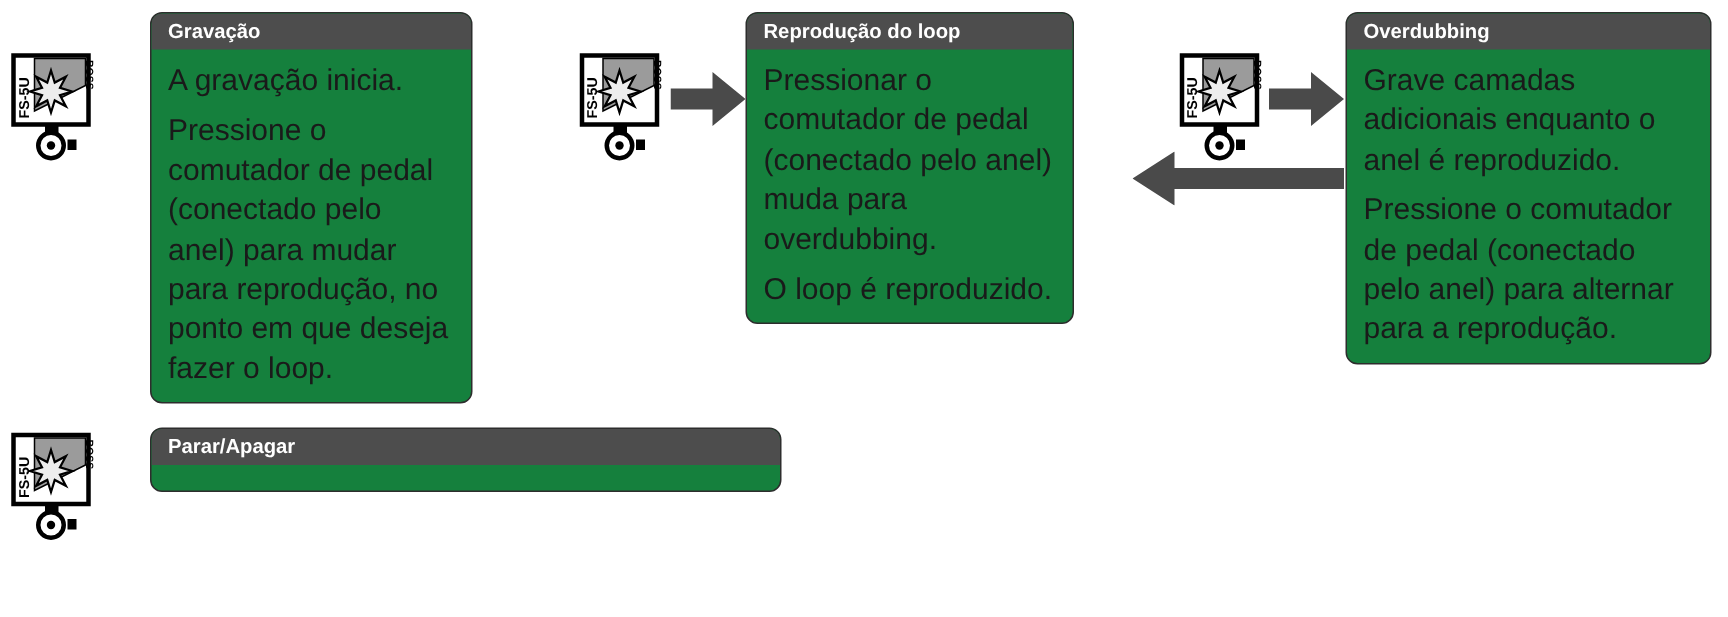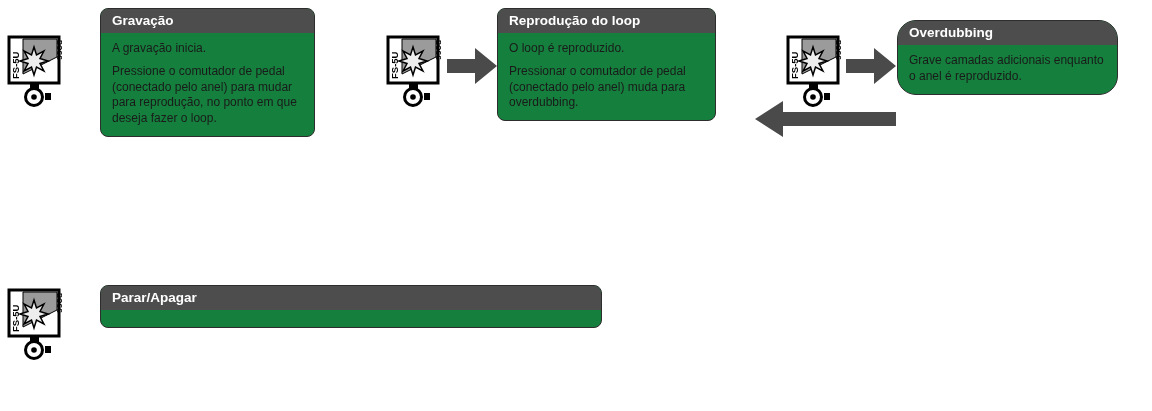--- a/index.html
+++ b/index.html
@@ -21,21 +21,21 @@
   }
   .step-header {
     background:#4d4d4d;
     color:#ffffff;
     font-weight:bold;
     font-size:13.5px;
     padding:4px 11px 5px;
   }
   .step-body {
     padding:8px 10px 9px 11px;
-    font-size:12px;
+    font-size:20px;
     line-height:1.32;
   }
   .step-body p + p { margin-top:7px; }
 
   .pedal { position:absolute; width:60px; height:74px; }
   .arrow { position:absolute; }
 </style>
 </head>
 <body>
 
@@ -77,22 +77,22 @@
     </svg>
   </div>
 
   <svg class="arrow" style="left:447px; top:48px;" width="50" height="36" viewBox="0 0 50 36">
     <polygon points="0,11 28,11 28,0 50,18 28,36 28,25 0,25" fill="#4a4a4a"></polygon>
   </svg>
 
   <section class="step-box" style="left:497px; top:8px; width:219px;">
     <header class="step-header">Reprodução do loop</header>
     <div class="step-body">
+      <p>Pressionar o comutador de pedal (conectado pelo anel) muda para overdubbing.</p>
       <p>O loop é reproduzido.</p>
-      <p>Pressionar o comutador de pedal (conectado pelo anel) muda para overdubbing.</p>
     </div>
   </section>
 
   <div class="pedal" style="left:785px; top:34px;">
     <svg width="60" height="74" viewBox="0 0 60 74">
       <rect x="3" y="3" width="50" height="46" fill="#ffffff" stroke="#000000" stroke-width="3"></rect>
       <polygon points="17,5 51,5 51,23 17,40" fill="#9b9b9b" stroke="#000000" stroke-width="1"></polygon>
       <polygon points="28,13 30.5,21 37.9,17.1 34,24.5 42,27 34,29.5 37.9,36.9 30.5,33 28,41 25.5,33 18.1,36.9 22,29.5 14,27 22,24.5 18.1,17.1 25.5,21" fill="#ededed" stroke="#000000" stroke-width="1.5"></polygon>
       <text transform="translate(13 45) rotate(-90)" font-size="9.5" font-weight="bold" fill="#000000">FS-5U</text>
       <text transform="translate(51 6) rotate(90)" font-size="7" font-weight="bold" fill="#000000">BOSS</text>
@@ -104,40 +104,41 @@
   </div>
 
   <svg class="arrow" style="left:846px; top:48px;" width="50" height="36" viewBox="0 0 50 36">
     <polygon points="0,11 28,11 28,0 50,18 28,36 28,25 0,25" fill="#4a4a4a"></polygon>
   </svg>
 
   <svg class="arrow" style="left:755px; top:101px;" width="141" height="36" viewBox="0 0 141 36">
     <polygon points="141,11 28,11 28,0 0,18 28,36 28,25 141,25" fill="#4a4a4a"></polygon>
   </svg>
 
-  <section class="step-box" style="left:897px; top:20px; width:221px;border-radius:19px;">
+  <section class="step-box" style="left:897px; top:8px; width:244px;">
     <header class="step-header">Overdubbing</header>
     <div class="step-body">
       <p>Grave camadas adicionais enquanto o anel é reproduzido.</p>
+      <p>Pressione o comutador de pedal (conectado pelo anel) para alternar para a reprodução.</p>
     </div>
   </section>
 
   <div class="pedal" style="left:6px; top:287px;">
     <svg width="60" height="74" viewBox="0 0 60 74">
       <rect x="3" y="3" width="50" height="46" fill="#ffffff" stroke="#000000" stroke-width="3"></rect>
       <polygon points="17,5 51,5 51,23 17,40" fill="#9b9b9b" stroke="#000000" stroke-width="1"></polygon>
       <polygon points="28,13 30.5,21 37.9,17.1 34,24.5 42,27 34,29.5 37.9,36.9 30.5,33 28,41 25.5,33 18.1,36.9 22,29.5 14,27 22,24.5 18.1,17.1 25.5,21" fill="#ededed" stroke="#000000" stroke-width="1.5"></polygon>
       <text transform="translate(13 45) rotate(-90)" font-size="9.5" font-weight="bold" fill="#000000">FS-5U</text>
       <text transform="translate(51 6) rotate(90)" font-size="7" font-weight="bold" fill="#000000">BOSS</text>
       <rect x="24" y="49" width="9" height="7" fill="#000000"></rect>
       <circle cx="28" cy="63" r="8.5" fill="#ffffff" stroke="#000000" stroke-width="3"></circle>
       <circle cx="28" cy="63" r="2.8" fill="#000000"></circle>
       <rect x="39" y="59" width="6" height="7" fill="#000000"></rect>
     </svg>
   </div>
 
-  <section class="step-box" style="left:100px; top:285px; width:502px;">
+  <section class="step-box" style="left:100px; top:285px; width:421px;">
     <header class="step-header">Parar/Apagar</header>
     <div class="step-body">
     </div>
   </section>
 
 </div>
 
 </body></html>

